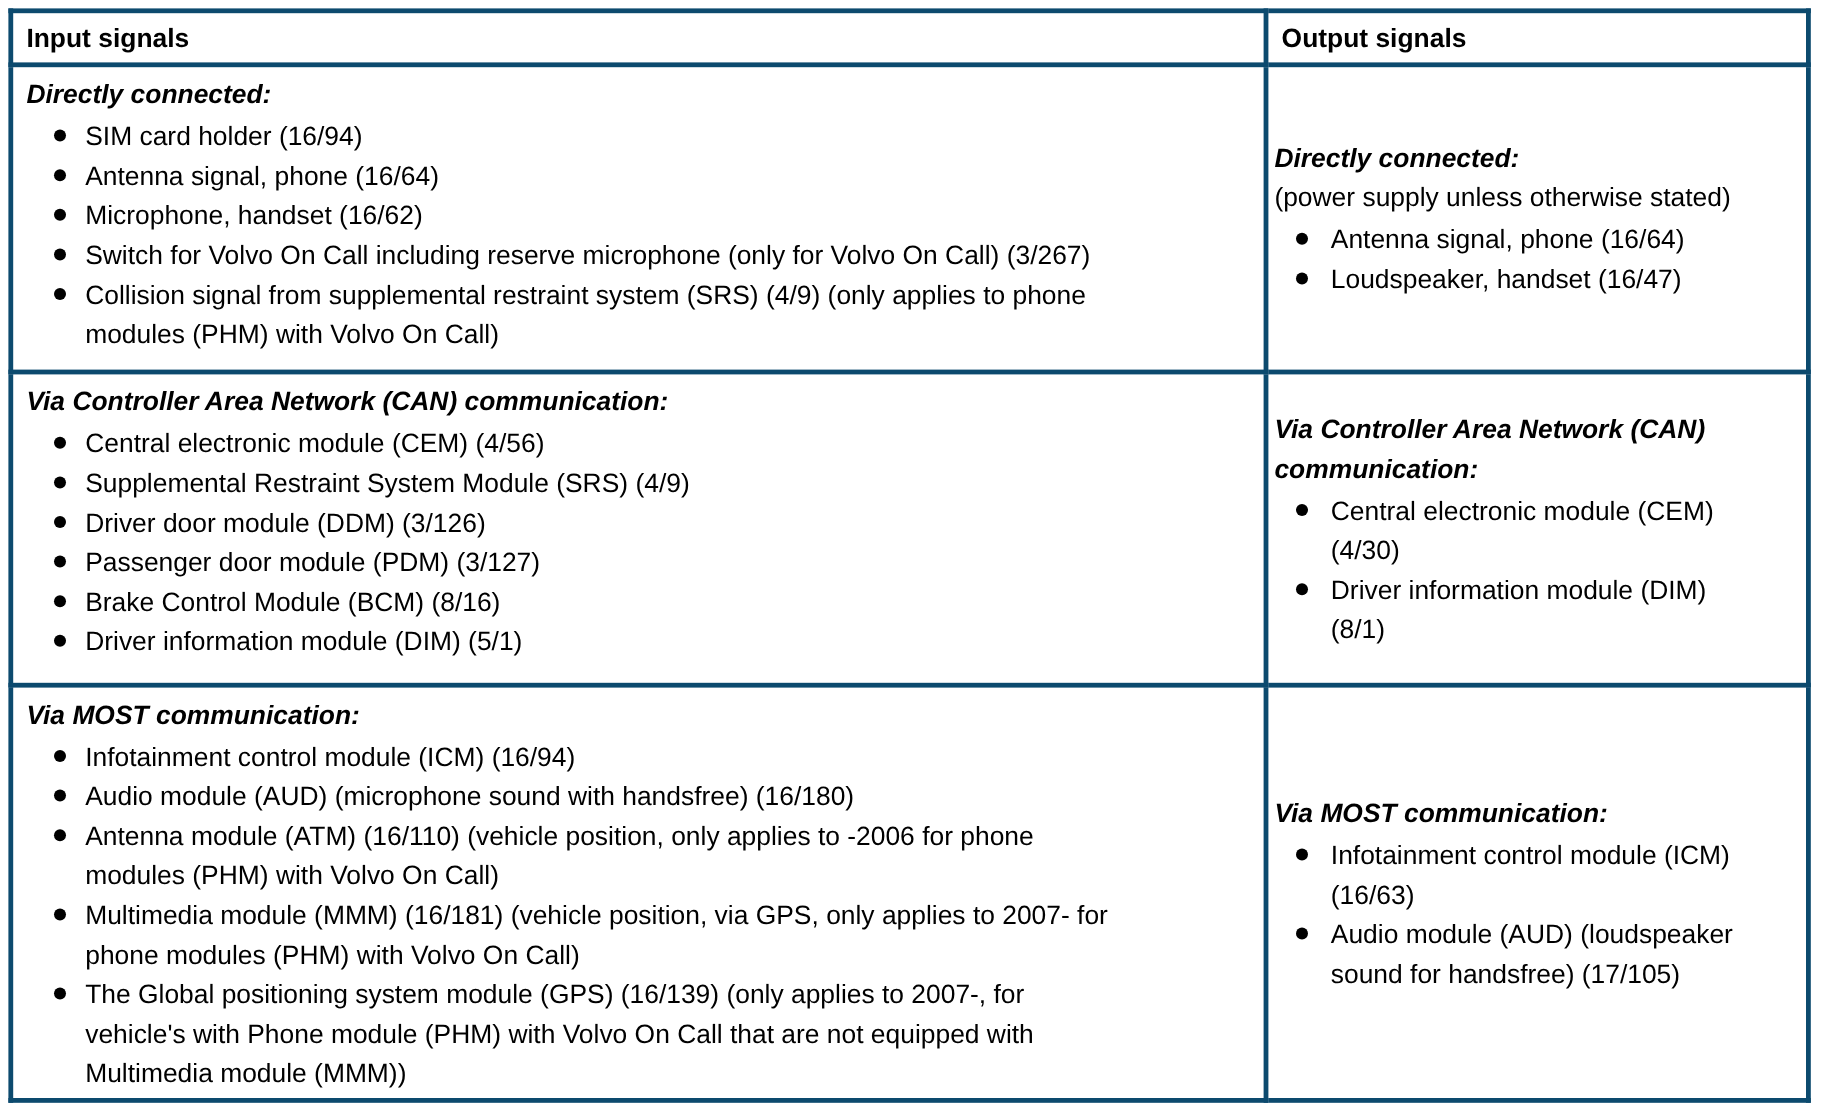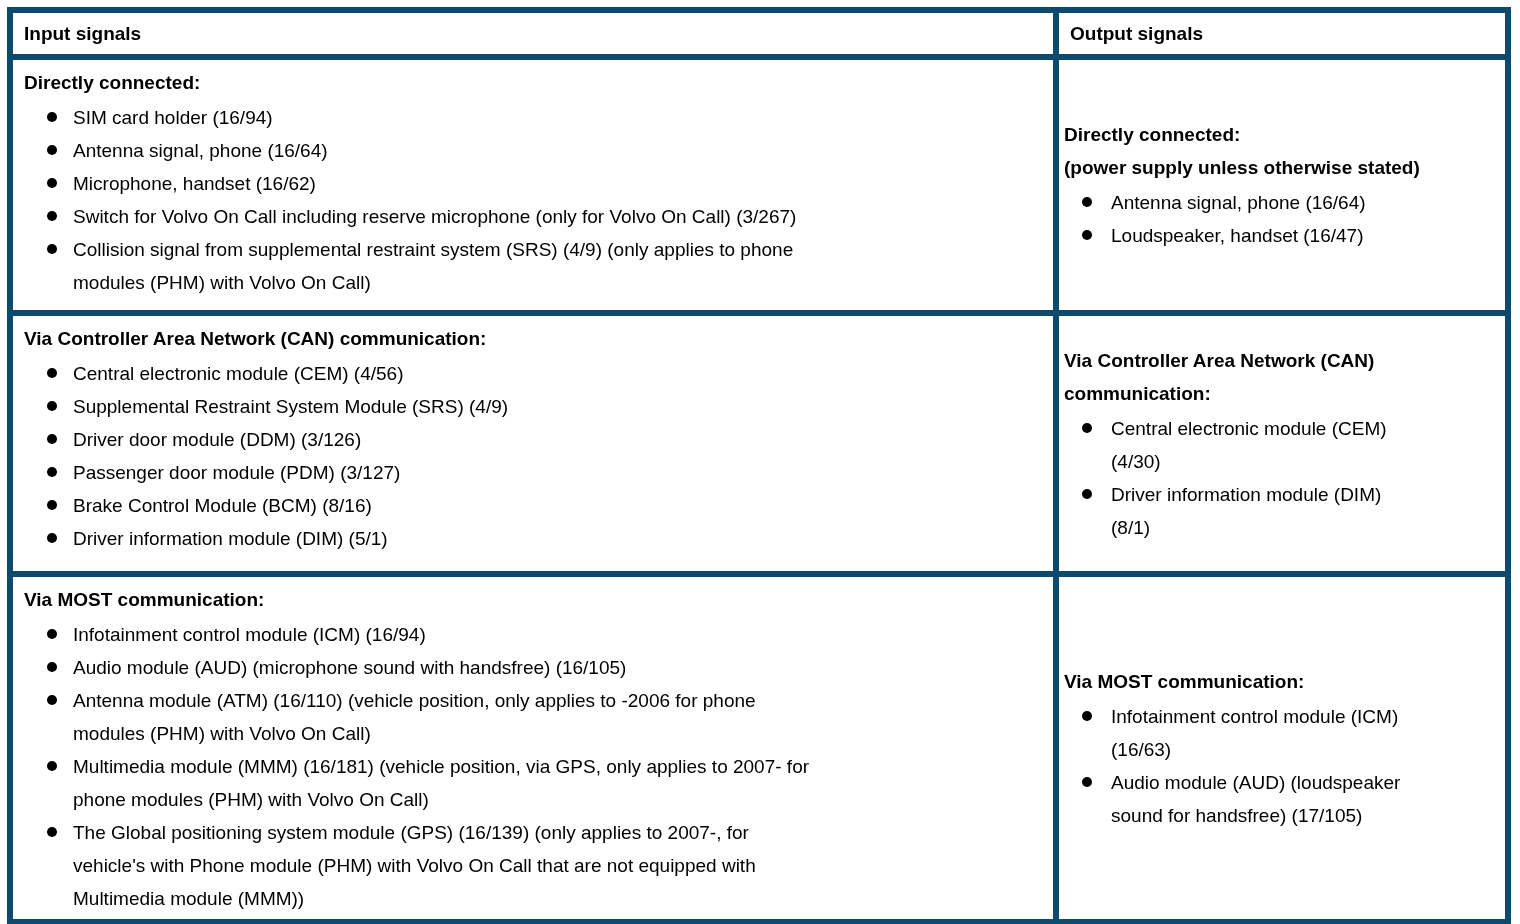--- a/index.html
+++ b/index.html
@@ -17,22 +17,22 @@
   table.signals {
     border-collapse: collapse;
     table-layout: fixed;
     width: 1498px;
     margin: 7px 0 0 7px;
     border: 4px solid #000;
   }
   col.col-input  { width: 1046px; }
   col.col-output { width: 452px; }
   th, td {
-    border: 6px solid #0c4a6e;
-    font-size: 19px;
+    border: 4px solid #0c4a6e;
+    font-size: 22px;
     line-height: 33px;
     overflow: hidden;
   }
   tr.row-header th {
     height: 37px;
     text-align: left;
     font-weight: bold;
     vertical-align: middle;
     padding: 2px 8px 2px 11px;
   }
@@ -43,23 +43,24 @@
     padding: 6px 6px 4px 11px;
   }
   td.cell-output {
     vertical-align: middle;
     padding: 4px 8px 4px 5px;
   }
   .section-heading {
     font-weight: bold;
     white-space: pre-line;
     margin: 0;
+    font-style: italic;
   }
   .section-subtitle {
-    font-weight: bold;
+    font-weight: normal;
     white-space: pre-line;
     margin: 0;
   }
   ul.signal-list {
     list-style: none;
     margin: 2px 0 0 0;
     padding: 0;
   }
   td.cell-input  ul.signal-list { padding-left: 49px; }
   td.cell-output ul.signal-list { padding-left: 47px; }
@@ -137,21 +138,21 @@
             <li class="signal-item">Driver information module (DIM)
 (8/1)</li>
           </ul>
         </td>
     </tr>
     <tr class="row-3">
       <td class="cell-input">
           <div class="section-heading">Via MOST communication:</div>
           <ul class="signal-list">
             <li class="signal-item">Infotainment control module (ICM) (16/94)</li>
-            <li class="signal-item">Audio module (AUD) (microphone sound with handsfree) (16/105)</li>
+            <li class="signal-item">Audio module (AUD) (microphone sound with handsfree) (16/180)</li>
             <li class="signal-item">Antenna module (ATM) (16/110) (vehicle position, only applies to -2006 for phone
 modules (PHM) with Volvo On Call)</li>
             <li class="signal-item">Multimedia module (MMM) (16/181) (vehicle position, via GPS, only applies to 2007- for
 phone modules (PHM) with Volvo On Call)</li>
             <li class="signal-item">The Global positioning system module (GPS) (16/139) (only applies to 2007-, for
 vehicle's with Phone module (PHM) with Volvo On Call that are not equipped with
 Multimedia module (MMM))</li>
           </ul>
         </td>
       <td class="cell-output">

